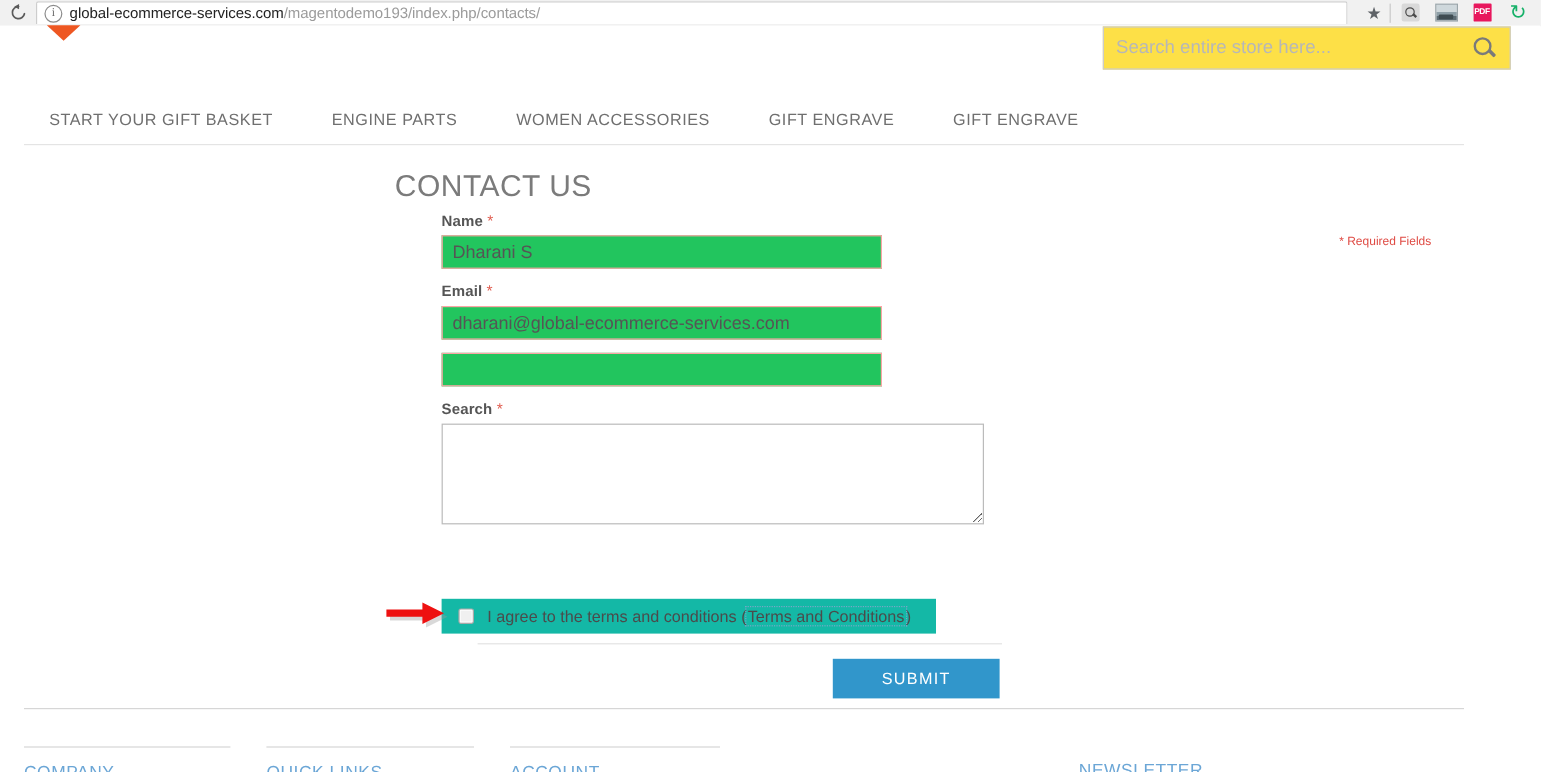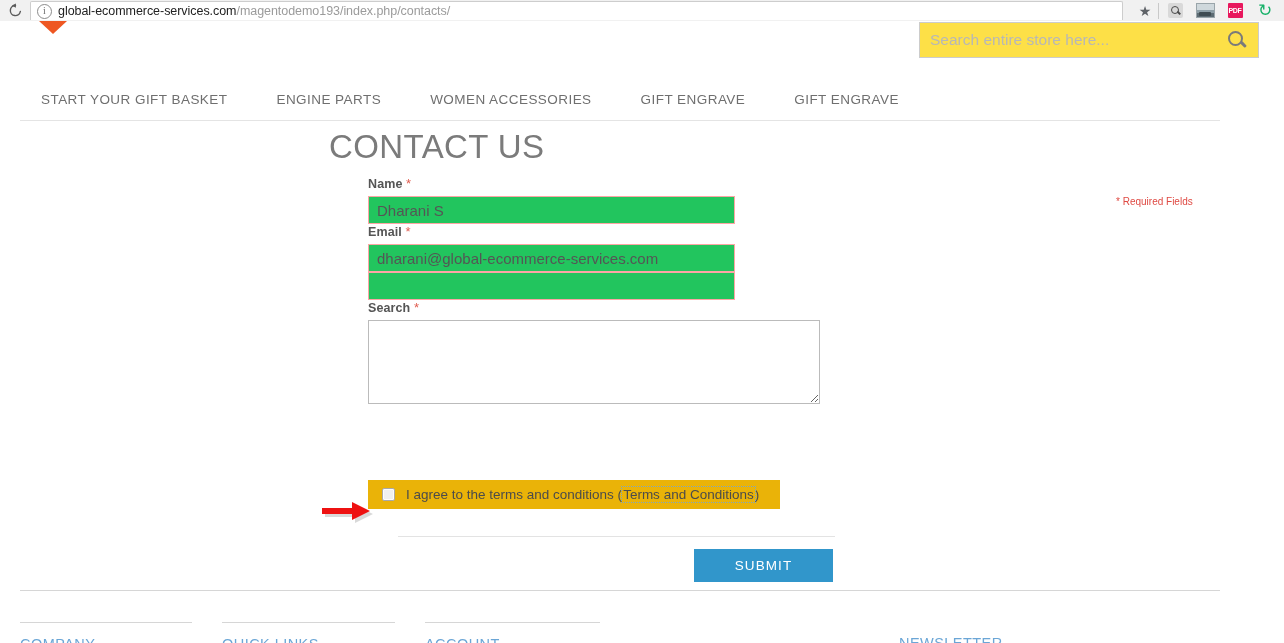--- a/index.html
+++ b/index.html
@@ -238,41 +238,41 @@
     letter-spacing: 0.45px;
     cursor: pointer;
     white-space: nowrap;
   }
   .nav-item:nth-child(1) { margin-left: 21px; }
   .nav-item + .nav-item { margin-left: 49px; }
 
   
   .page-title {
     position: absolute;
-    left: 329px; top: 107px;
-    font-size: 33px;
+    left: 329px; top: 120px;
+    font-size: 25px;
     color: #7b7b7b;
     letter-spacing: 0.4px;
     font-weight: normal;
     margin: 0;
   }
   .required-note {
     position: absolute;
     left: 1116px; top: 175px;
     font-size: 10px;
     color: #df4a43;
     white-space: nowrap;
   }
 
   .form {
     position: absolute;
     left: 368px; top: 155px;
     width: 520px;
   }
-  .field { }
+  .field { margin-bottom: 11px; }
   .field-label {
     font-size: 12.5px;
     color: #555555;
     font-weight: bold;
     display: block;
     margin-bottom: 5px;
     letter-spacing: 0.1px;
   }
   .req-star {
     color: #e05c4f;
@@ -304,24 +304,24 @@
     background: #ffffff;
     outline: none;
     resize: both;
     display: block;
     border-radius: 0;
   }
 
   
   .terms-row {
     position: absolute;
-    left: 368px; top: 459px;
+    left: 368px; top: 478px;
     width: 412px;
     height: 29px;
-    background: #eab308;
+    background: #14b8a6;
     display: flex;
     align-items: center;
     box-sizing: border-box;
     padding-left: 14px;
   }
   .terms-check {
     width: 13px; height: 13px;
     margin: 0 11px 0 0;
     -webkit-appearance: none;
     appearance: none;

